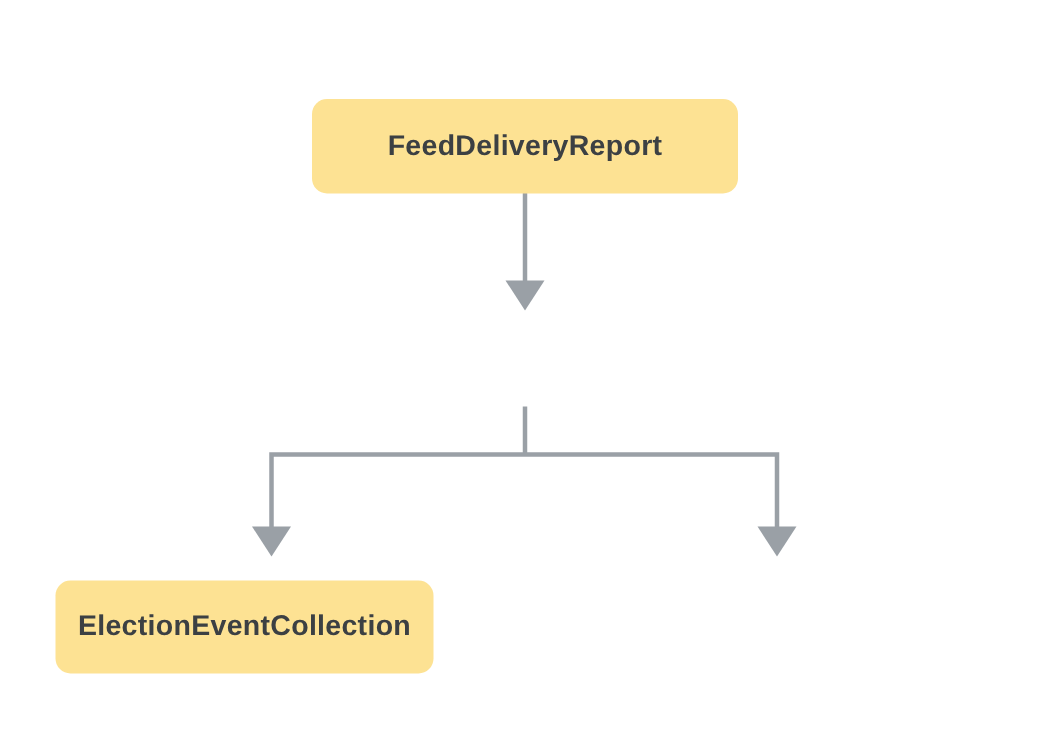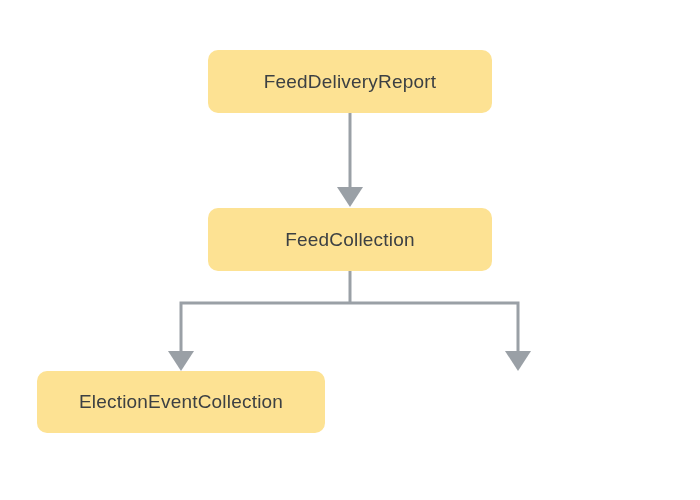--- a/index.html
+++ b/index.html
@@ -38,28 +38,29 @@
     stroke: none;
   }
   .node {
     position: absolute;
     display: flex;
     align-items: center;
     justify-content: center;
     background: var(--node-fill);
     border-radius: 10px;
     color: var(--node-text);
-    font-weight: 400;
+    font-weight: 700;
     font-size: 19px;
     letter-spacing: 0.2px;
     text-align: center;
+    margin-top: 16px;
   }
   .node-top    { left: 208px; top:  50px; width: 284px; height: 63px; }
   .node-mid    { left: 208px; top: 208px; width: 284px; height: 63px; }
-  .node-bleft  { left:  37px; top: 371px; width: 288px; height: 62px; }
+  .node-bleft  { left:  37px; top: 371px; width: 252px; height: 62px; }
   .node-bright { left: 377px; top: 371px; width: 285px; height: 62px; }
 </style>
 </head>
 <body>
 
 <div class="canvas">
 
   <svg class="connector-layer" viewBox="0 0 700 500" xmlns="http://www.w3.org/2000/svg">
 
     <path class="edge-line" d="M350 113 L350 189"></path>
@@ -71,22 +72,19 @@
 
     <polygon class="edge-arrowhead" points="168,351 194,351 181,371"></polygon>
 
     <polygon class="edge-arrowhead" points="505,351 531,351 518,371"></polygon>
   </svg>
 
   <div class="node node-top">
     <span>FeedDeliveryReport</span>
   </div>
 
-  <div class="node node-mid">
-    <span>FeedCollection</span>
-  </div>
 
   <div class="node node-bleft">
     <span>ElectionEventCollection</span>
   </div>
 
 
 </div>
 
 </body></html>

